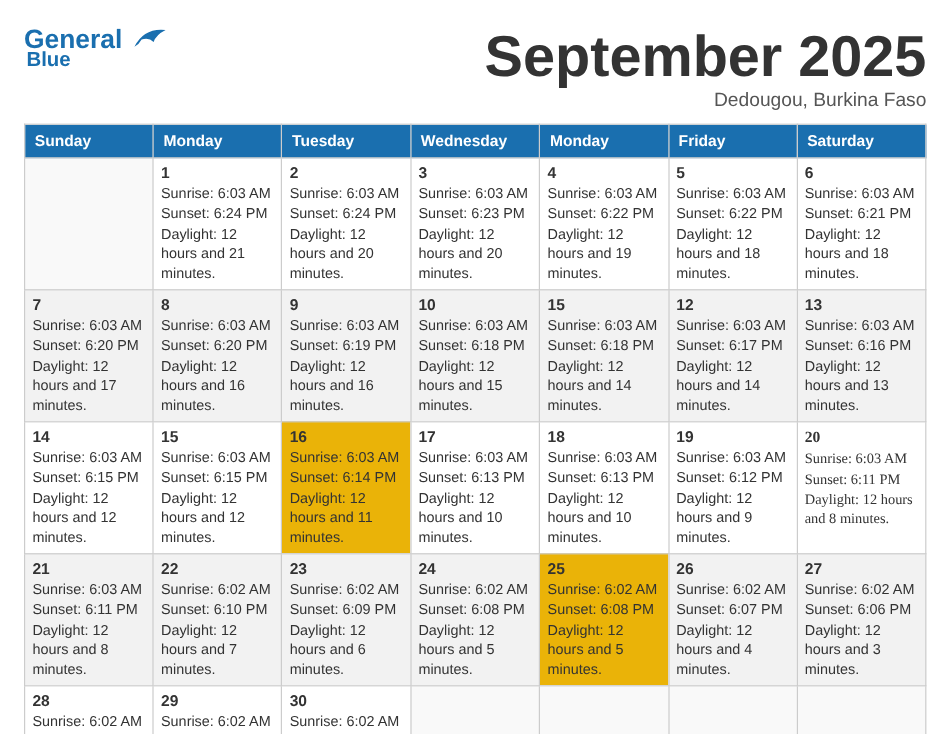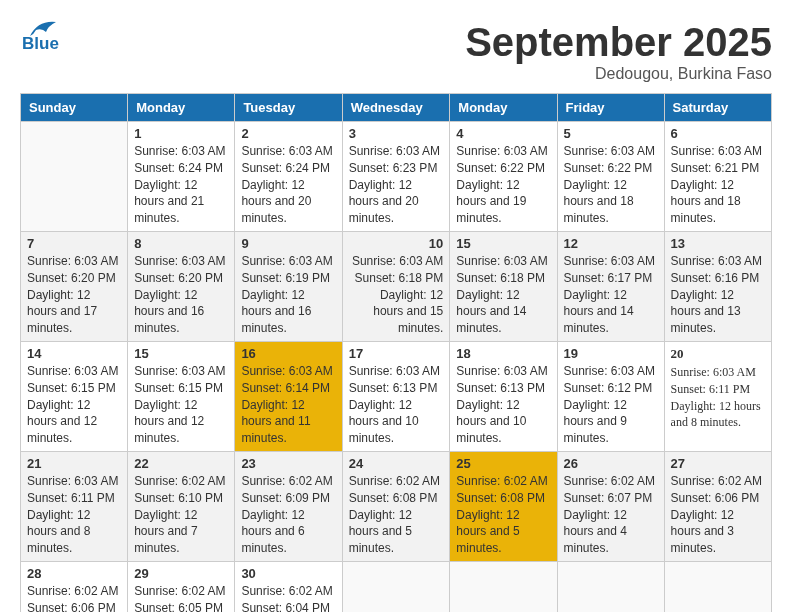--- a/index.html
+++ b/index.html
@@ -18,21 +18,21 @@
     }
     .logo {
       display: flex;
       flex-direction: column;
       align-items: flex-start;
     }
     .title-block {
       text-align: right;
     }
     .month-title {
-      font-size: 40px;
+      font-size: 48px;
       font-weight: bold;
       color: #333;
     }
     .subtitle {
       font-size: 16px;
       color: #555;
     }
     .calendar {
       width: 100%;
       border-collapse: collapse;
@@ -68,20 +68,23 @@
     .empty-cell {
       background: #f9f9f9;
     }
   </style>
 </head>
 <body>
 
 <div class="header">
   <div class="logo">
     <div style="display:flex;align-items:center;">
+      <div style="font-size:22px;font-weight:bold;color:#333;">
+        <span style="color:#1a6faf;">General</span>
+      </div>
       <svg width="36" height="22" viewBox="0 0 36 22" style="margin-left:2px;margin-top:-2px;">
         <path d="M8 18 Q16 2 34 4 Q26 8 24 14 Q20 10 14 12 Q12 16 8 18Z" fill="#1a6faf"></path>
       </svg>
     </div>
     <div style="font-size:17px;font-weight:bold;color:#1a6faf;margin-top:-6px;margin-left:2px;">Blue</div>
   </div>
   <div class="title-block">
     <div class="month-title">September 2025</div>
     <div class="subtitle">Dedougou, Burkina Faso</div>
   </div>
@@ -160,21 +163,21 @@
 Daylight: 12 hours
 and 16 minutes.</div>
         </td>
         <td style="background: rgb(242, 242, 242);">
           <span class="day-num">9</span>
           <div class="day-info">Sunrise: 6:03 AM
 Sunset: 6:19 PM
 Daylight: 12 hours
 and 16 minutes.</div>
         </td>
-        <td style="background: rgb(242, 242, 242); text-align: right;">
+        <td style="background: rgb(242, 242, 242);">
           <span class="day-num">10</span>
           <div class="day-info">Sunrise: 6:03 AM
 Sunset: 6:18 PM
 Daylight: 12 hours
 and 15 minutes.</div>
         </td>
         <td style="background: rgb(242, 242, 242);">
           <span class="day-num">15</span>
           <div class="day-info">Sunrise: 6:03 AM
 Sunset: 6:18 PM

